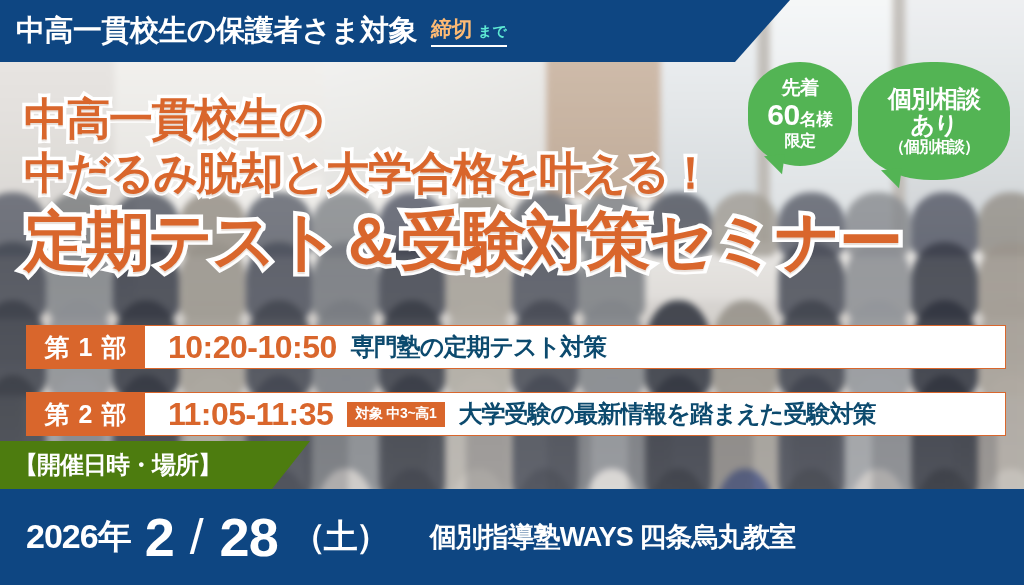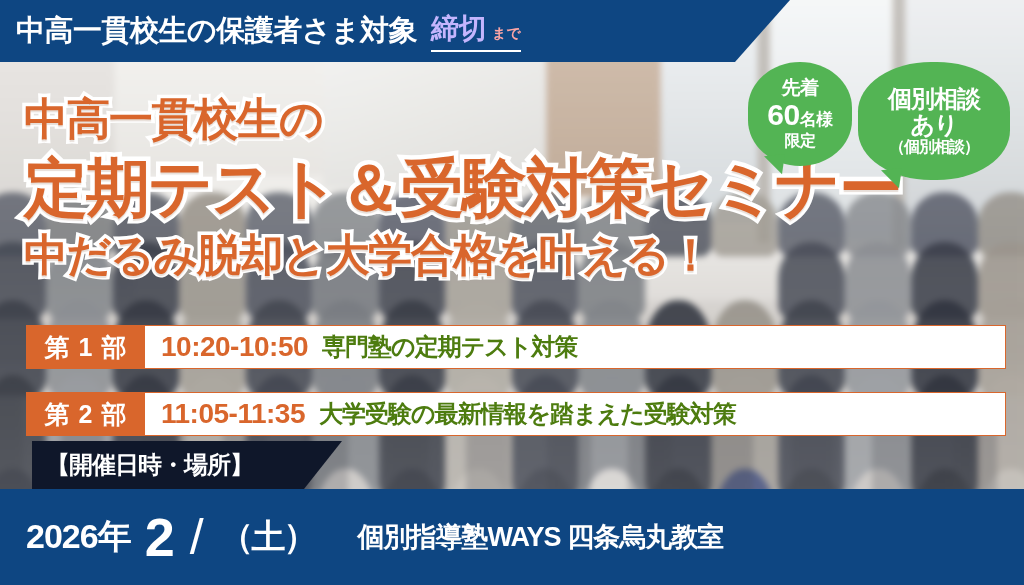--- a/index.html
+++ b/index.html
@@ -92,23 +92,23 @@
     font-weight: bold;
     letter-spacing: -0.5px;
     white-space: nowrap;
   }
   .deadline-wrap {
     display: flex; align-items: baseline;
     border-bottom: 2.5px solid #ffffff;
     padding-bottom: 2px;
     white-space: nowrap;
   }
-  .deadline-label { color:#c4b5fd; font-size:28px; font-weight:bold; margin-right:6px; letter-spacing:-0.5px;}
+  .deadline-label { color:#fdba74; font-size:21px; font-weight:bold; margin-right:6px; letter-spacing:-0.5px;}
   .deadline-value { color:#fff; font-size:21px; font-weight:bold; letter-spacing:-0.5px;}
-  .deadline-suffix { color:#fca5a5; font-size:14px; font-weight:bold; }
+  .deadline-suffix { color:#5eead4; font-size:14px; font-weight:bold; }
 
   
   .bubbles { position:absolute; right: 14px; top: 62px; z-index: 7; display:flex; align-items:flex-start; gap:6px;}
   .bubble {
     position: relative;
     background: #53b454;
     color: #ffffff;
     text-align: center;
     border-radius: 50% / 44%;
     display:flex; flex-direction:column; align-items:center; justify-content:center;
@@ -177,52 +177,53 @@
     letter-spacing: 1px;
   }
   .srow-body {
     flex: 1 1 auto;
     display: flex; align-items: center;
     padding-left: 16px;
     gap: 14px;
   }
   .srow-time {
     color: #d9662c;
-    font-size: 28px;
+    font-size: 32px;
     font-weight: bold;
     letter-spacing: -0.5px;
     white-space: nowrap;
+    margin-left: 7px;
   }
   .srow-tag {
     background: #d9662c;
     color: #ffffff;
     font-size: 14px;
     font-weight: bold;
     padding: 3px 8px 4px;
     white-space: nowrap;
     letter-spacing: -0.3px;
   }
   .srow-desc {
-    color: #4d7c0f;
+    color: #0c4a6e;
     font-size: 24px;
     font-weight: bold;
     letter-spacing: -1px;
     white-space: nowrap;
   }
   .srow:nth-child(2) .srow-time { letter-spacing: -0.5px; }
 
   
   .venue-band {
     position: absolute;
     left: 0; top: 441px;
     width: 310px; height: 48px;
-    background: #0f172a;
+    background: #4d7c0f;
     clip-path: polygon(0 0, 310px 0, 272px 48px, 0 48px);
     z-index: 7;
-    display: flex; align-items: center; margin-left: 32px;
+    display: flex; align-items: center;
   }
   .venue-band span {
     color: #ffffff;
     font-size: 24px;
     font-weight: bold;
     padding-left: 14px;
     letter-spacing: -1px;
     white-space: nowrap;
   }
 
@@ -372,46 +373,48 @@
     </div>
     <div class="bubble bubble-large">
       <div class="bl-line1">個別相談</div>
       <div class="bl-line2">あり</div>
       <div class="bl-line3">（個別相談）</div>
     </div>
   </div>
 
   <div class="headline">
     <div class="hl hl-1">中高一貫校生の</div>
+    <div class="hl hl-2">中だるみ脱却と大学合格を叶える！</div>
     <div class="hl hl-3">定期テスト＆受験対策セミナー</div>
-    <div class="hl hl-2">中だるみ脱却と大学合格を叶える！</div>
   </div>
 
   <div class="sessions">
     <div class="srow">
       <div class="srow-part">第 1 部</div>
       <div class="srow-body">
         <span class="srow-time">10:20-10:50</span>
         <span class="srow-desc">専門塾の定期テスト対策</span>
       </div>
     </div>
     <div class="srow">
       <div class="srow-part">第 2 部</div>
       <div class="srow-body">
         <span class="srow-time">11:05-11:35</span>
+        <span class="srow-tag">対象 中3~高1</span>
         <span class="srow-desc">大学受験の最新情報を踏まえた受験対策</span>
       </div>
     </div>
   </div>
 
   <div class="venue-band">
     <span>【開催日時・場所】</span>
   </div>
 
   <div class="bottom-bar">
     <span class="date-year">2026年</span>
     <span class="date-big">2</span>
     <span class="date-slash">/</span>
+    <span class="date-big">28</span>
     <span class="date-dow">（土）</span>
     <span class="venue-name">個別指導塾WAYS 四条烏丸教室</span>
   </div>
 
 </div>
 
 </body></html>

